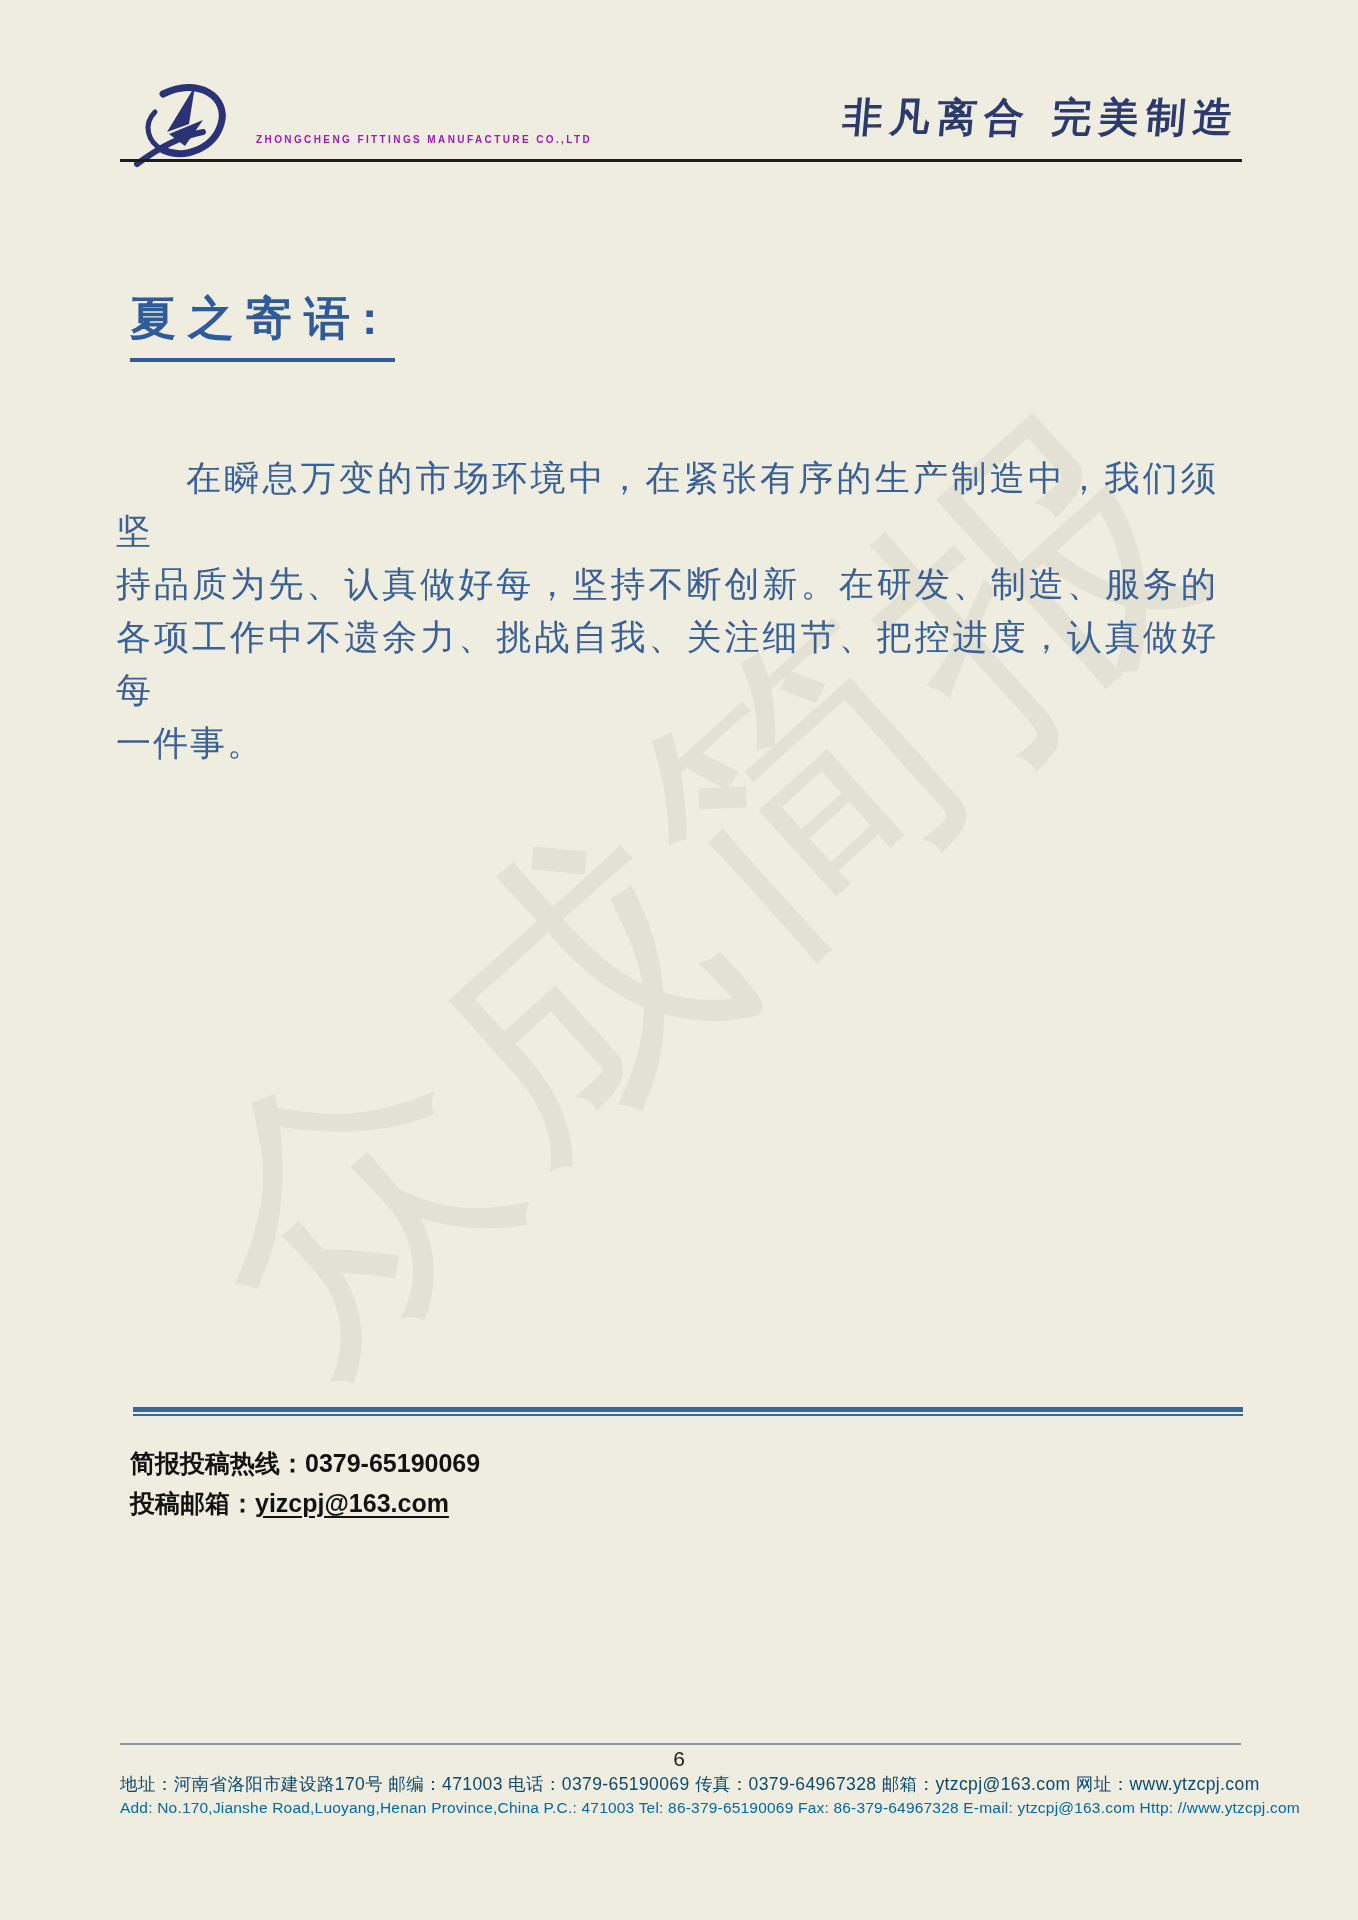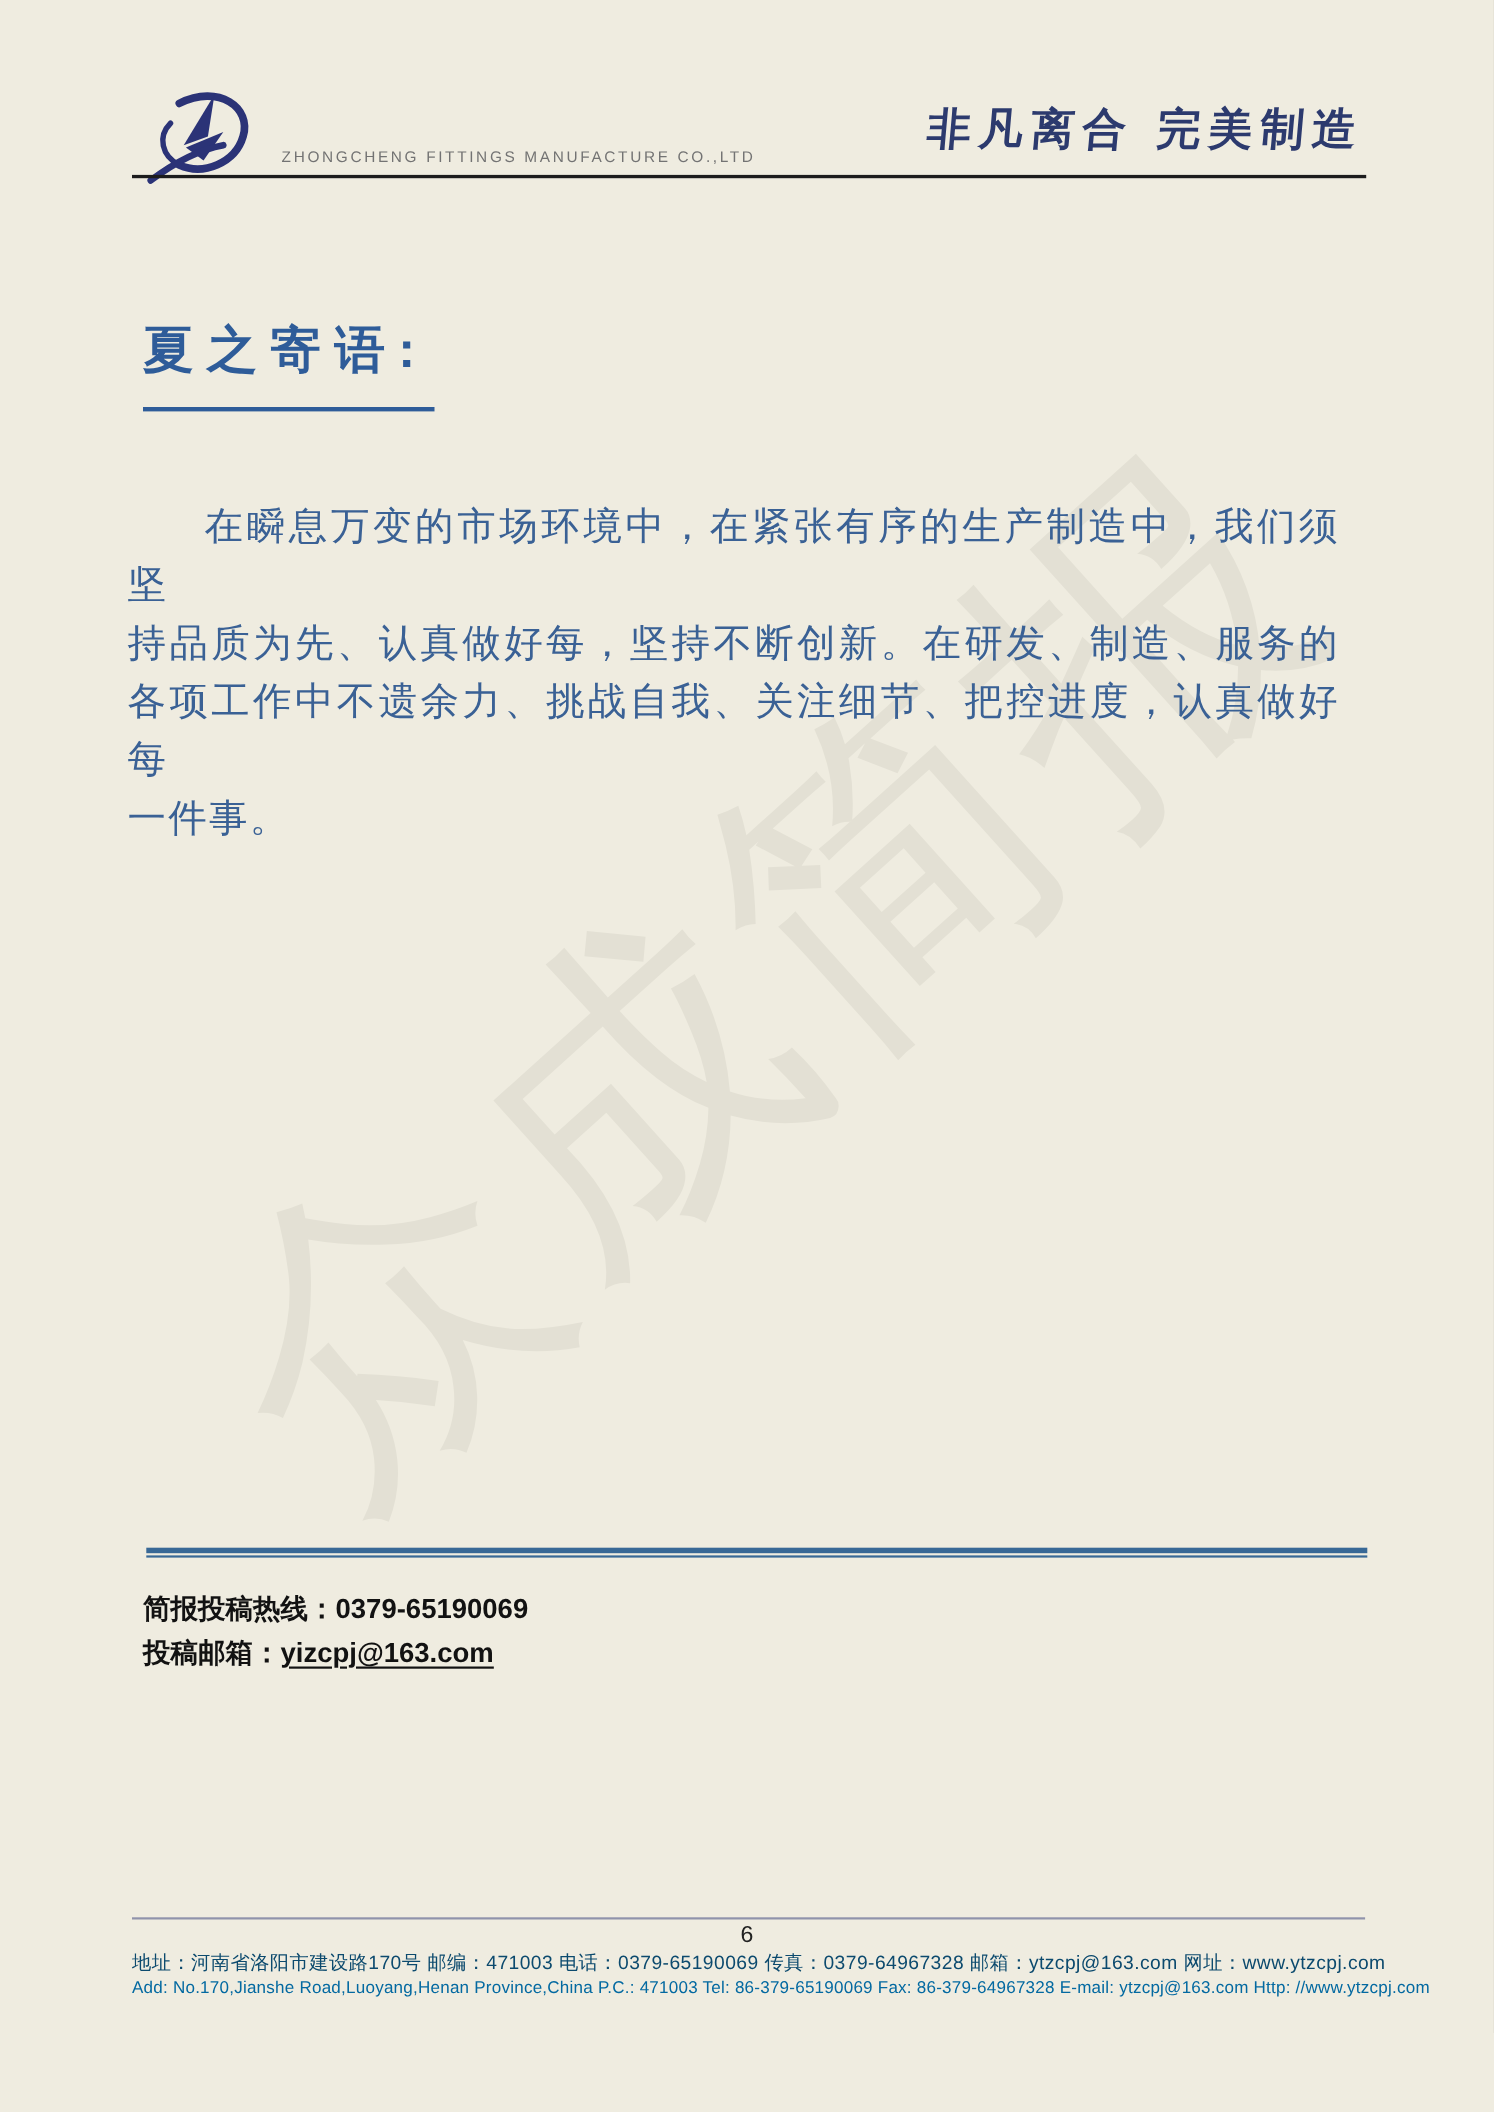--- a/index.html
+++ b/index.html
@@ -15,21 +15,21 @@
   
   .logo-row{position:absolute;left:0;top:0;width:100%;height:165px;}
   .logo-icon{position:absolute;left:133px;top:80px;width:100px;height:88px;}
   .company-cn{
     position:absolute;left:248px;top:92px;
     font-size:36px;font-weight:900;color:#2B3377;
     letter-spacing:2px;white-space:nowrap;
   }
   .company-en{
     position:absolute;left:256px;top:134px;
-    font-size:14px;font-weight:400;color:#737373;
+    font-size:10px;font-weight:700;color:#a21caf;
     letter-spacing:2.4px;white-space:nowrap;
   }
   .slogan{
     position:absolute;right:118px;top:90px;
     font-size:40px;font-weight:700;color:#2C3A6E;
     letter-spacing:7px;white-space:nowrap;
     transform:skewX(-5deg);
     font-family:"DejaVu Serif", serif;
   }
   .header-rule{
@@ -49,21 +49,21 @@
     pointer-events:none;
   }
 
   
   .article{position:absolute;left:0;top:0;width:100%;z-index:1;}
   .article-title{
     position:absolute;left:130px;top:288px;
     font-size:46px;font-weight:900;color:#2E5C99;
     letter-spacing:12px;
     border-bottom:4px solid #2E5C99;
-    padding:0 6px 20px 0;
+    padding:0 6px 8px 0;
     white-space:nowrap;
   }
   .paragraph{
     position:absolute;left:116px;top:452px;width:1102px;
     font-size:35px;line-height:53px;color:#3A6195;
     font-family:Liberation Serif, serif;
     z-index:1;
   }
   .paragraph .pline{
     text-align:justify;

